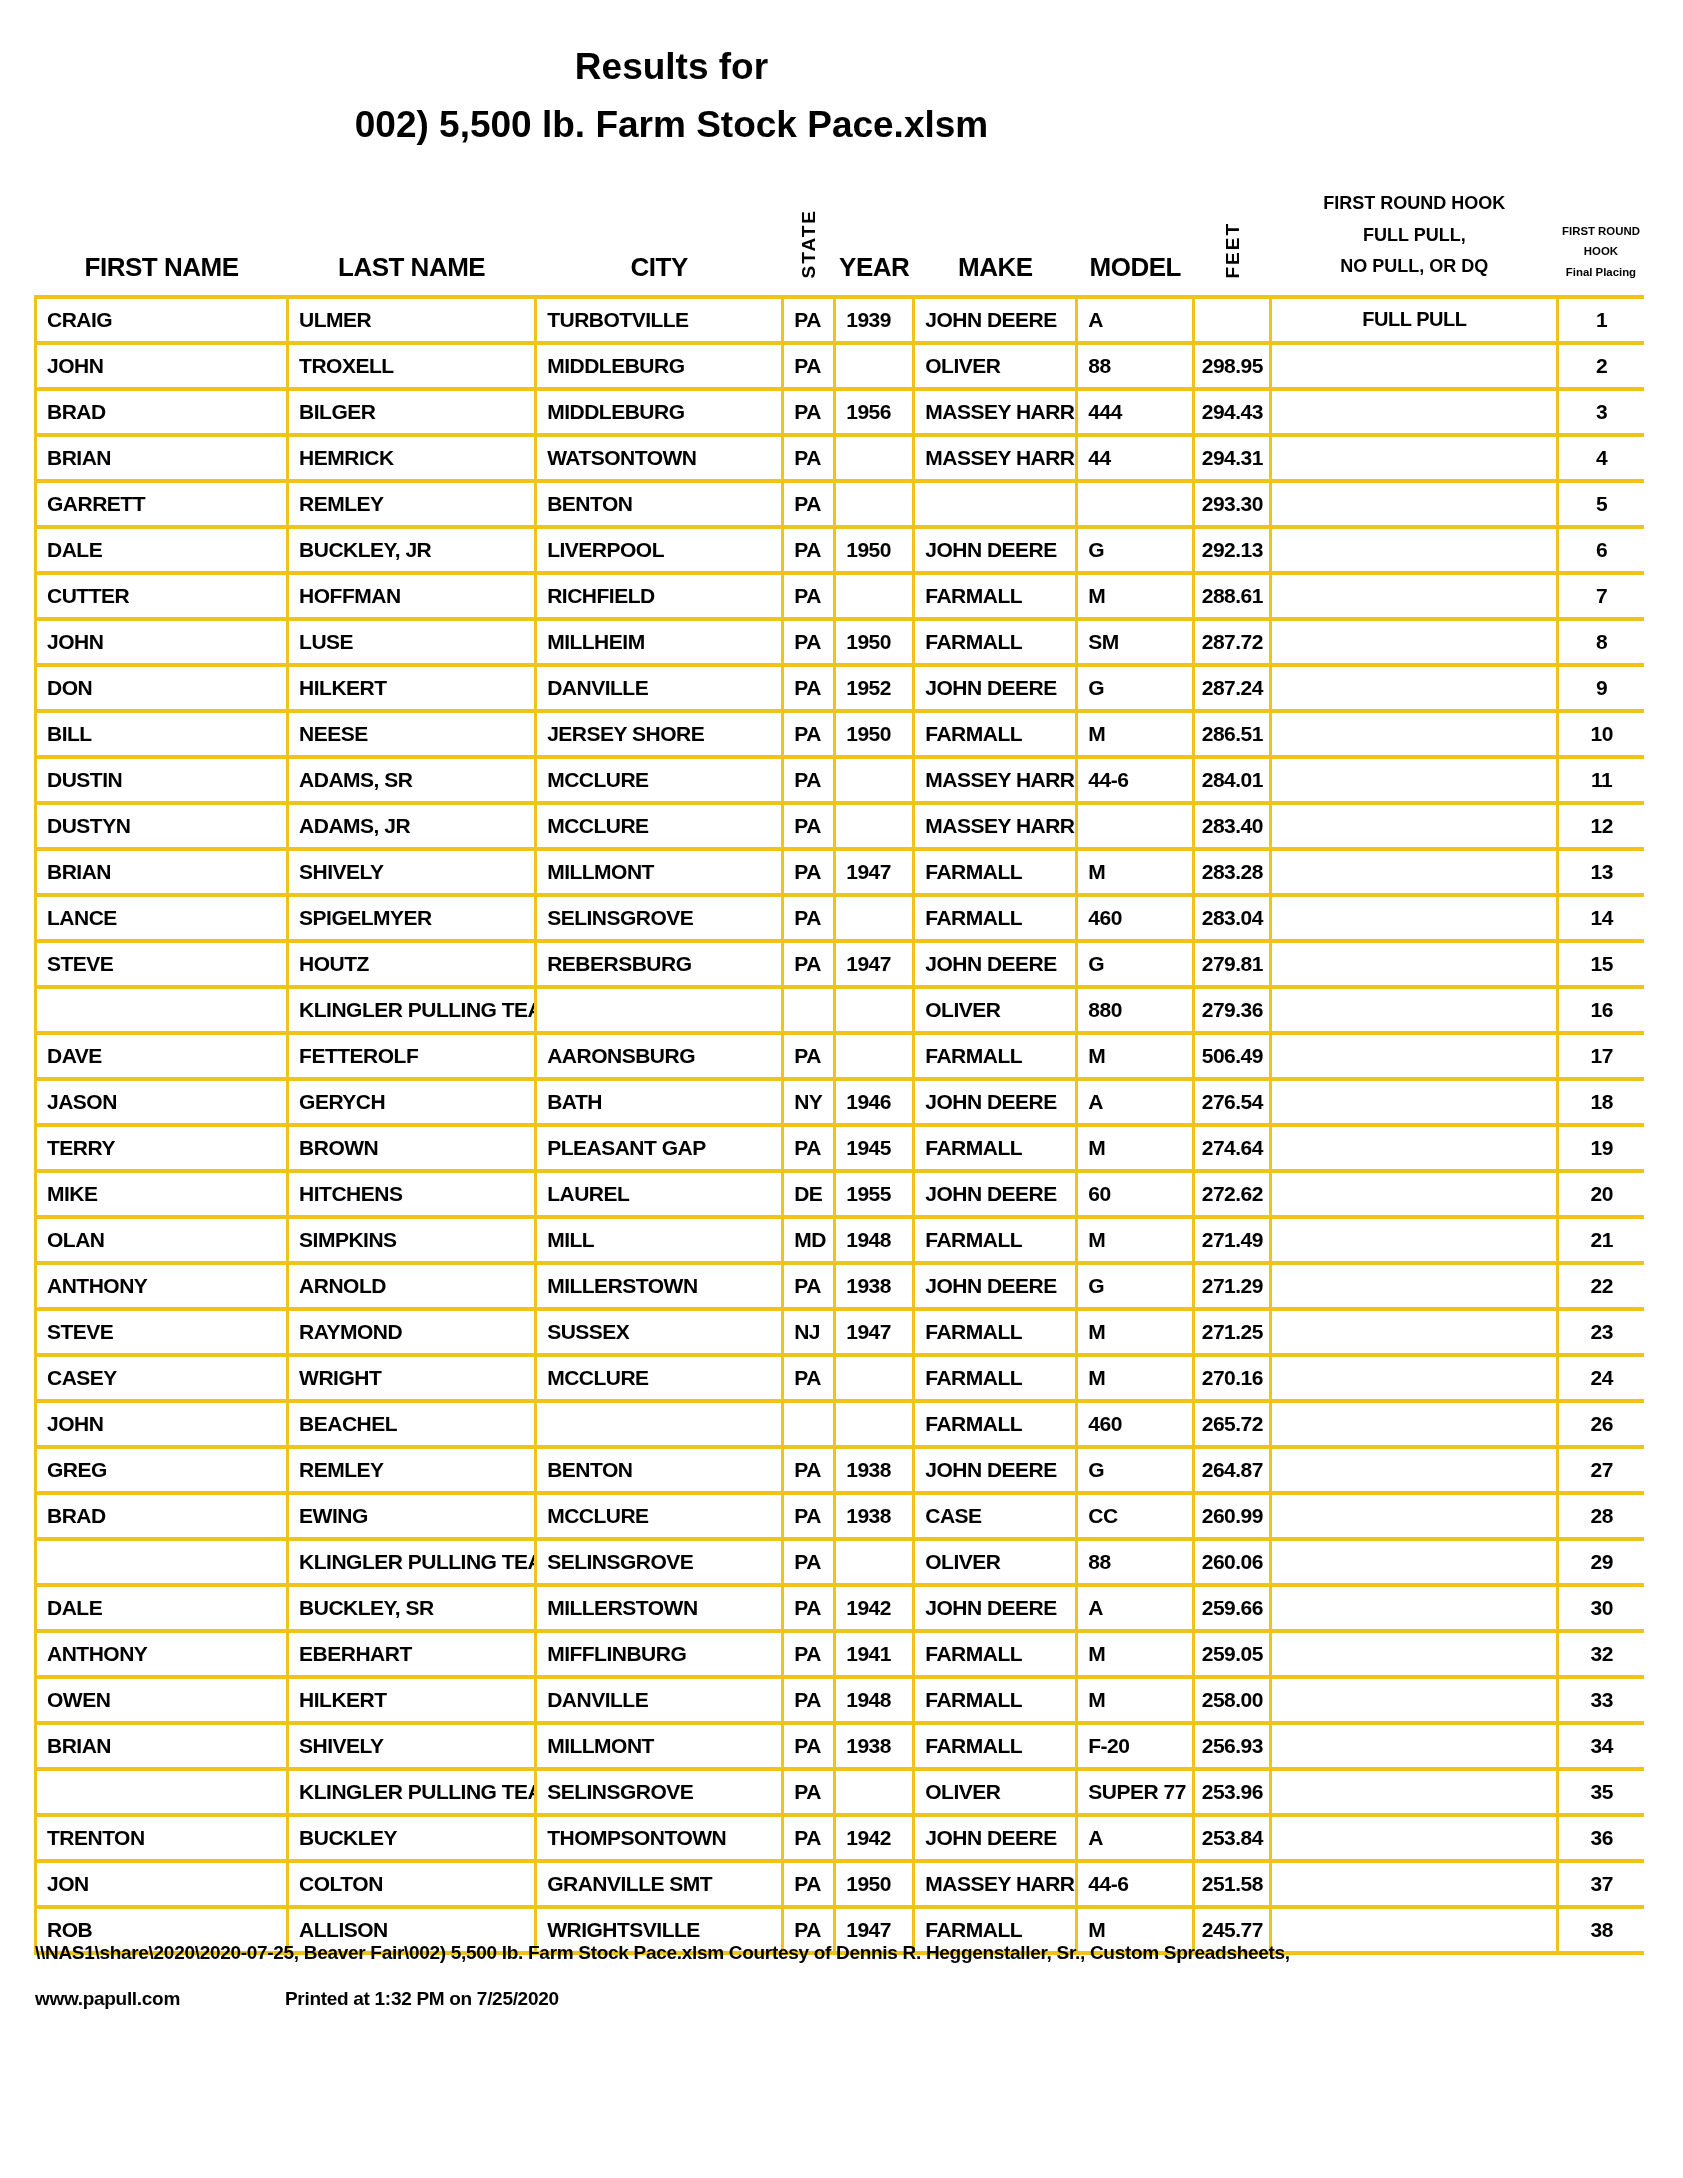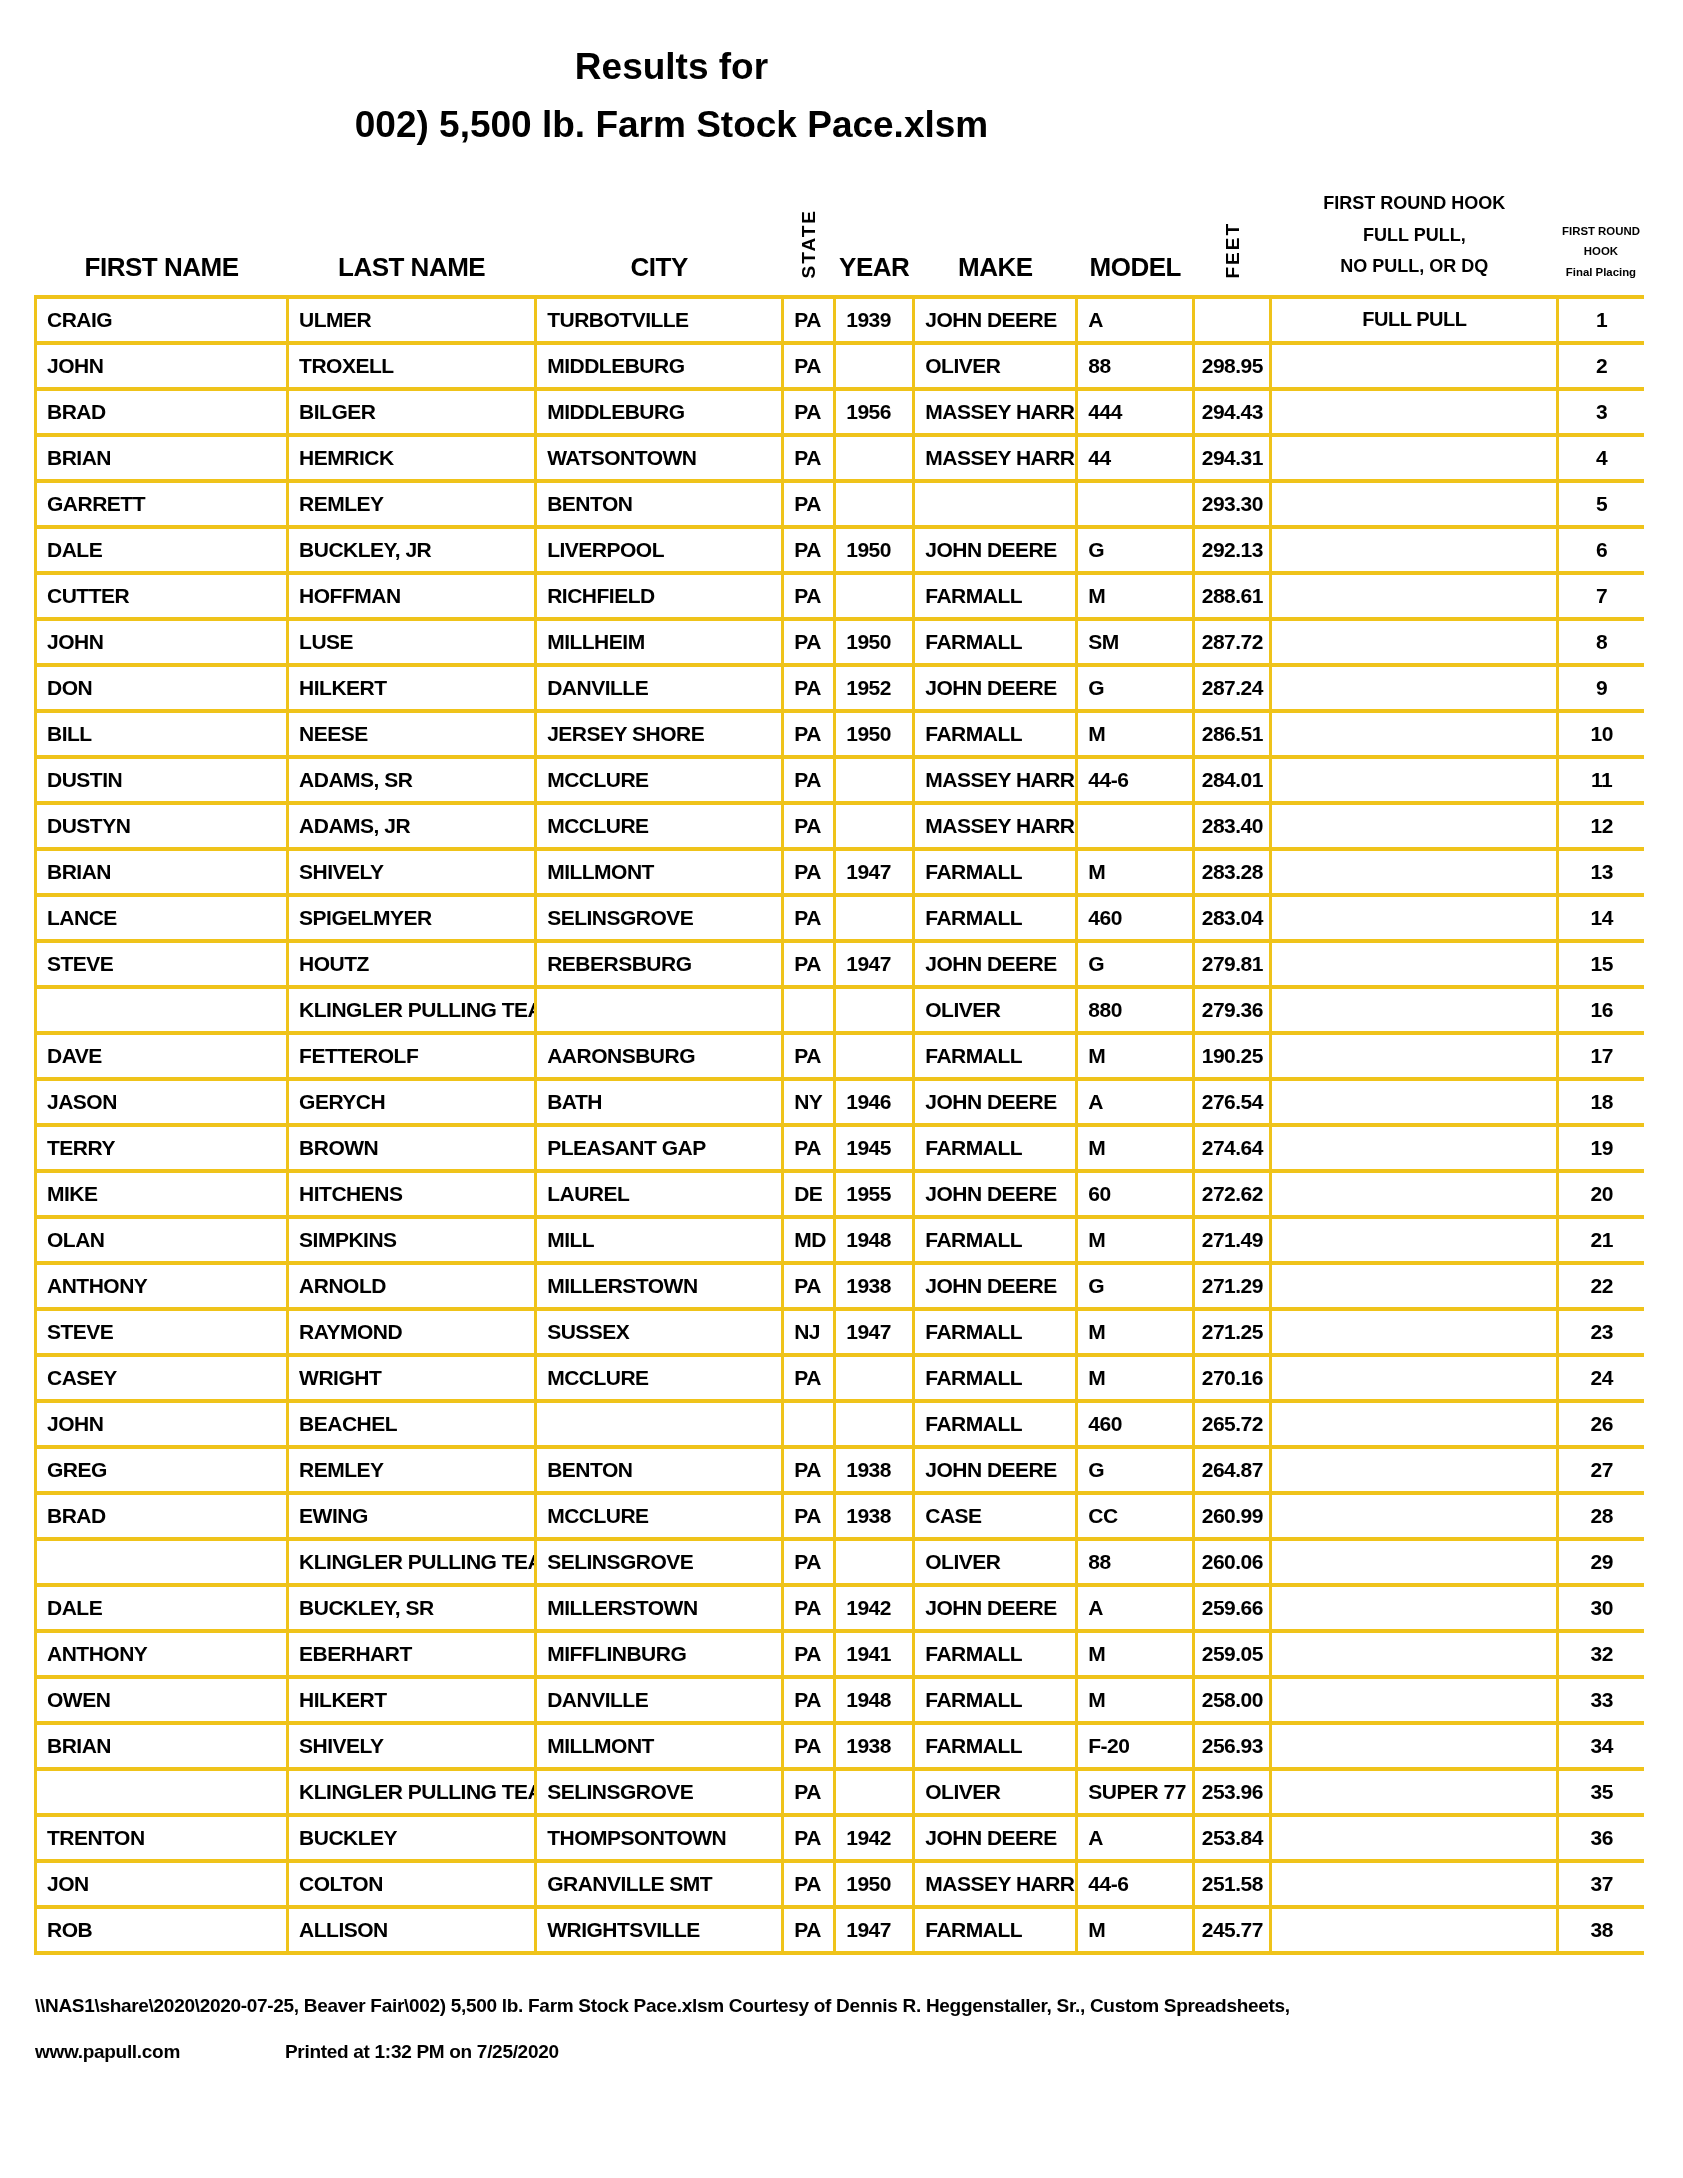--- a/index.html
+++ b/index.html
@@ -33,21 +33,21 @@
     border-top-width: 4px; border-bottom-width: 4px;
     height: 46px; vertical-align: middle;
     font-size: 21px; font-weight: bold; letter-spacing: -0.5px;
     white-space: nowrap; overflow: hidden;
   }
   tbody td:last-child { border-right: none; }
   td.al { text-align: left; padding-left: 10px; }
   td.ac { text-align: center; }
   td.hook-cell { font-size: 20px; }
 
-  .footer { position: absolute; left: 35px; top: 1995px; width: 1624px; font-size: 19px; font-weight: bold; letter-spacing: -0.3px; }
+  .footer { position: absolute; left: 35px; top: 1942px; width: 1624px; font-size: 19px; font-weight: bold; letter-spacing: -0.3px; }
   .footer-line2 { margin-top: 24px; }
   .footer-url { display: inline-block; width: 245px; }
 </style>
 </head>
 <body>
 
 <div class="title-block">
   <div class="title-line1">Results for</div>
   <div class="title-line2">002) 5,500 lb. Farm Stock Pace.xlsm</div>
 </div>
@@ -285,21 +285,21 @@
         <td class="ac">16</td>
       </tr>
       <tr>
         <td class="al">DAVE</td>
         <td class="al">FETTEROLF</td>
         <td class="al">AARONSBURG</td>
         <td class="al">PA</td>
         <td class="al"></td>
         <td class="al">FARMALL</td>
         <td class="al">M</td>
-        <td class="ac">190.25</td>
+        <td class="ac">506.49</td>
         <td class="ac hook-cell"></td>
         <td class="ac">17</td>
       </tr>
       <tr>
         <td class="al">JASON</td>
         <td class="al">GERYCH</td>
         <td class="al">BATH</td>
         <td class="al">NY</td>
         <td class="al">1946</td>
         <td class="al">JOHN DEERE</td>

